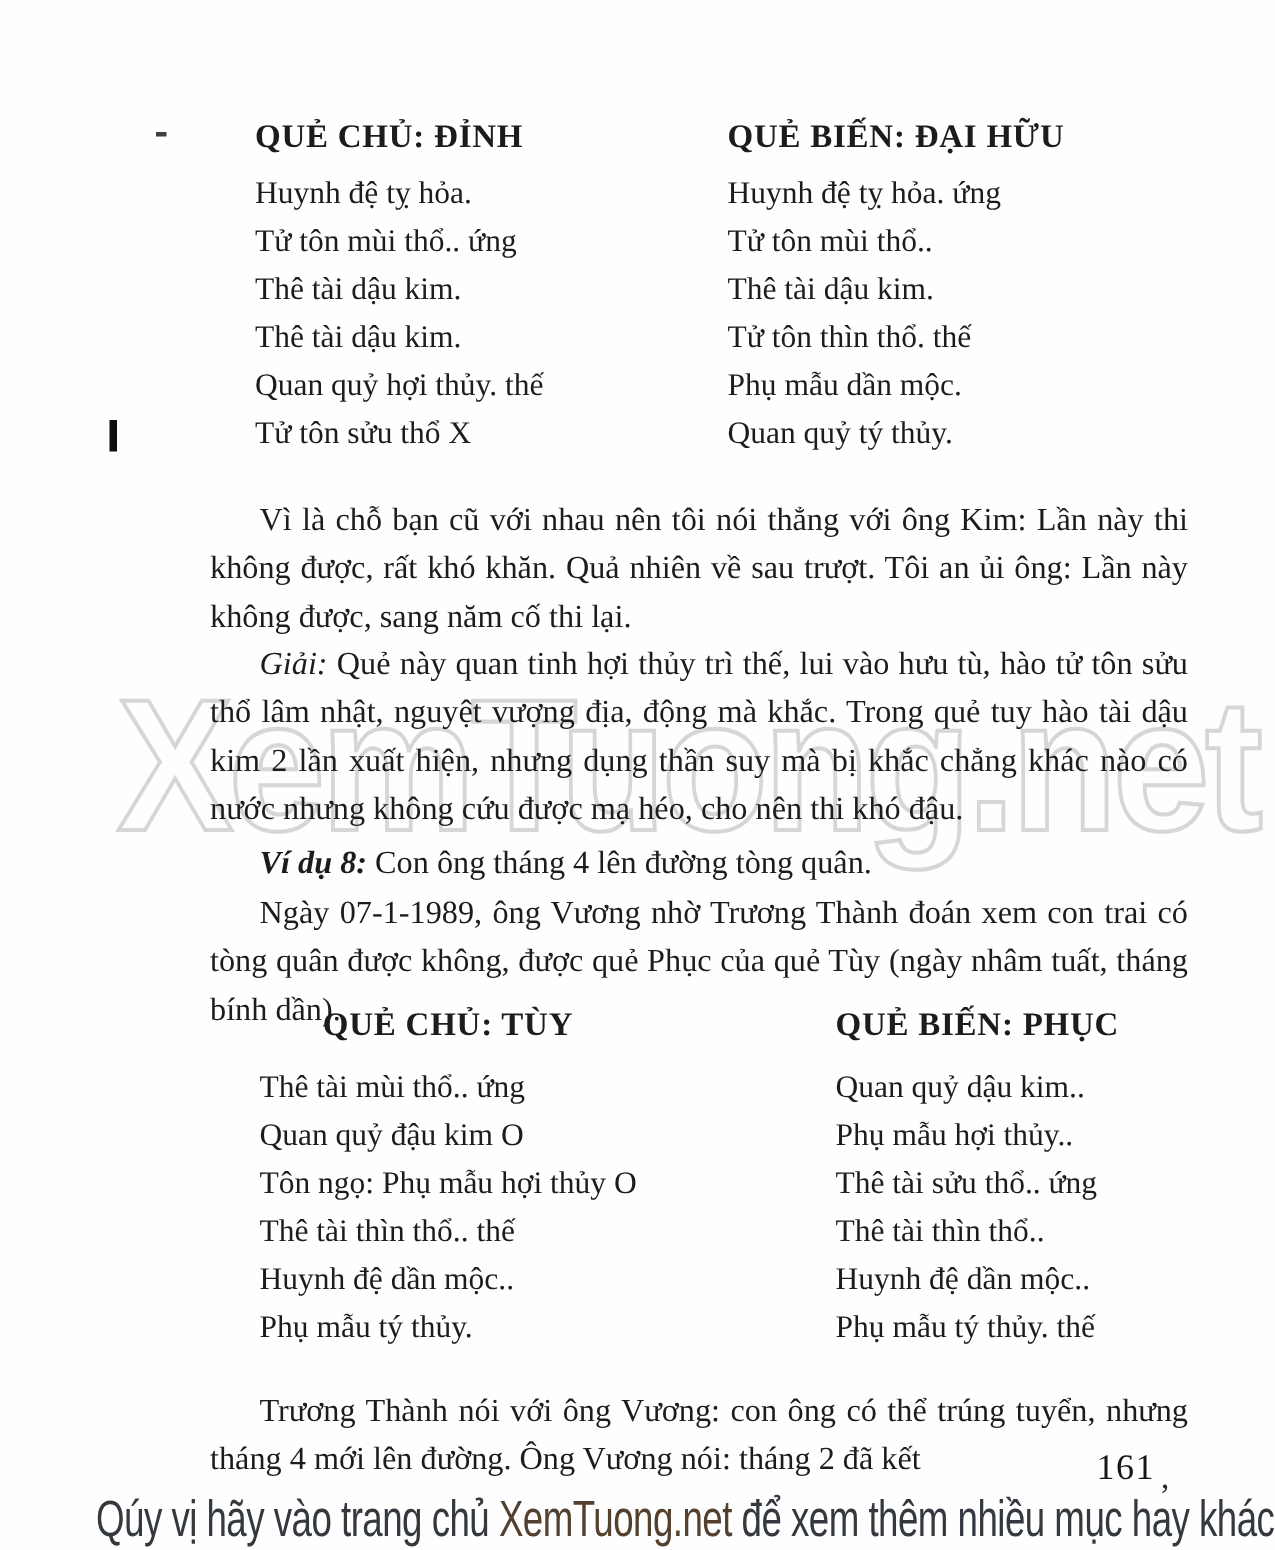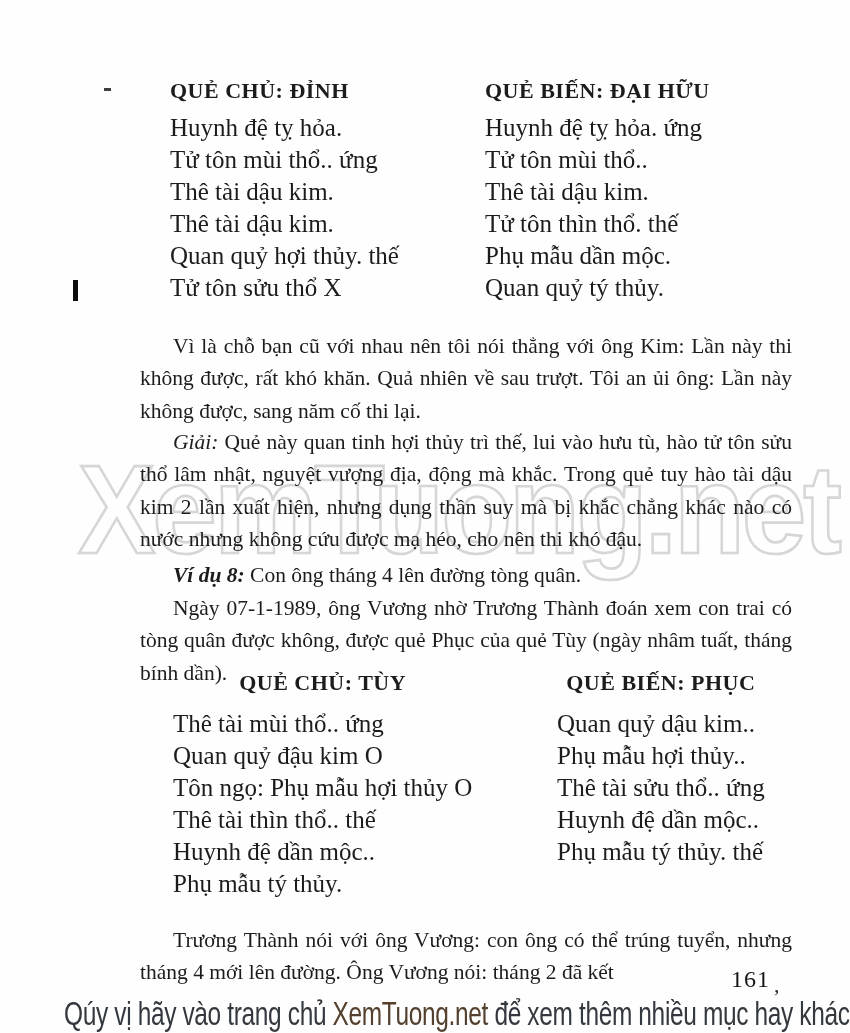--- a/index.html
+++ b/index.html
@@ -31,21 +31,21 @@
   
   .margin-dash{position:absolute;left:104px;top:88px;width:7px;height:3px;background:#3e3e3e;}
   .margin-bar{position:absolute;left:73px;top:280px;width:5px;height:21px;background:#0d0d0d;}
 
   
   .hex-col{position:absolute;white-space:nowrap;}
   .hex-title{
     font-size:22px;font-weight:bold;letter-spacing:.5px;
     height:34px;line-height:30px;margin-bottom:2px;
   }
-  .hex-line{font-size:25px;line-height:32px;}
+  .hex-line{font-size:21px;line-height:32px;}
   .t1{top:76px;}
   .t2{top:668px;}
   .t2 .hex-title{margin-bottom:6px;text-align:center;}
 
   
   .para{
     position:absolute;left:140px;width:652px;
     font-size:21.5px;line-height:32.5px;
     text-align:justify;text-indent:33px;
   }
@@ -118,20 +118,21 @@
       <div class="hex-line">Tôn ngọ: Phụ mẫu hợi thủy O</div>
       <div class="hex-line">Thê tài thìn thổ.. thế</div>
       <div class="hex-line">Huynh đệ dần mộc..</div>
       <div class="hex-line">Phụ mẫu tý thủy.</div>
     </div>
     <div class="hex-col t2" style="left:557px;">
       <div class="hex-title">QUẺ BIẾN: PHỤC</div>
       <div class="hex-line">Quan quỷ dậu kim..</div>
       <div class="hex-line">Phụ mẫu hợi thủy..</div>
       <div class="hex-line">Thê tài sửu thổ.. ứng</div>
+      <div class="hex-line">Thê tài thìn thổ..</div>
       <div class="hex-line">Huynh đệ dần mộc..</div>
       <div class="hex-line">Phụ mẫu tý thủy. thế</div>
     </div>
 
     <p class="para p-closing">Trương Thành nói với ông Vương: con ông có thể trúng tuyển, nhưng tháng 4 mới lên đường. Ông Vương nói: tháng 2 đã kết</p>
 
     <div class="page-number">161</div>
     <div class="stray-mark">,</div>
 
     <div class="footer"><span>Qúy vị hãy vào trang chủ </span><span class="site">XemTuong.net</span><span> để xem thêm nhiều mục hay khác</span></div>

